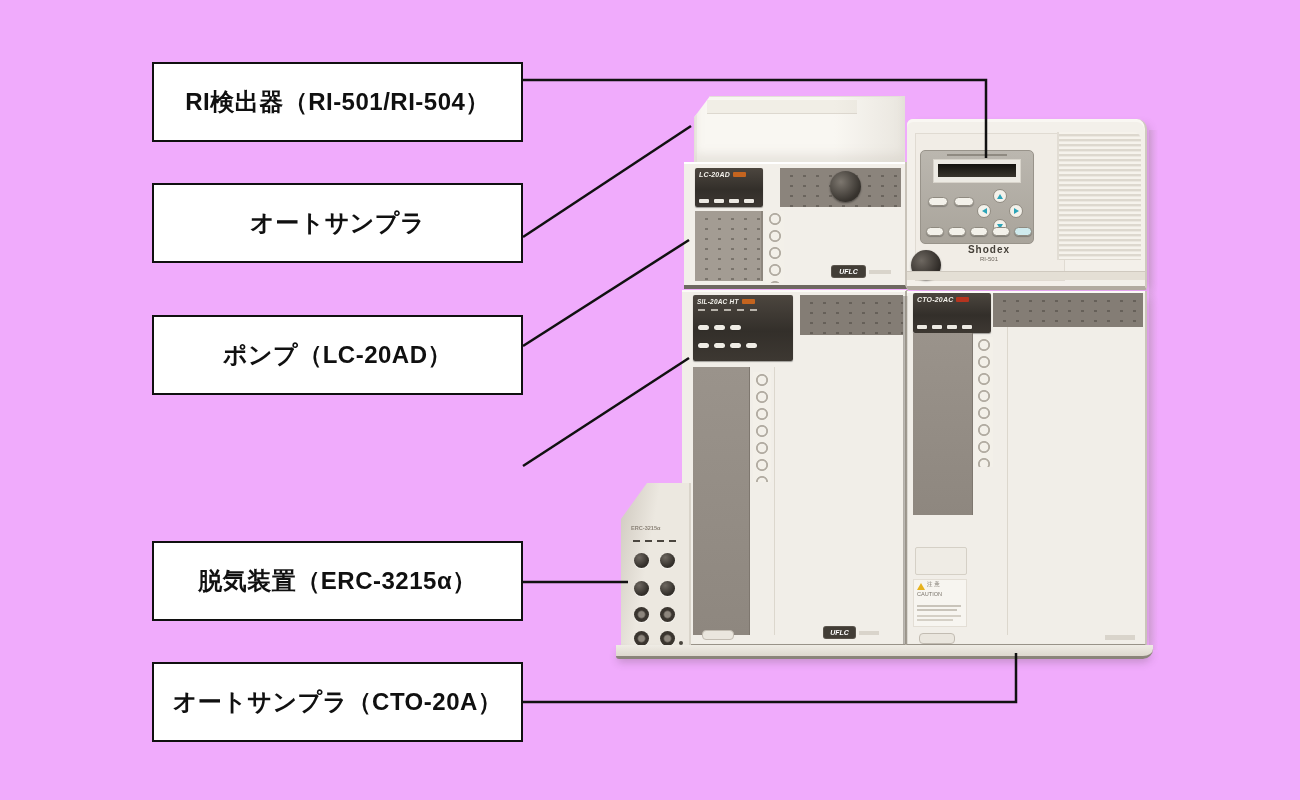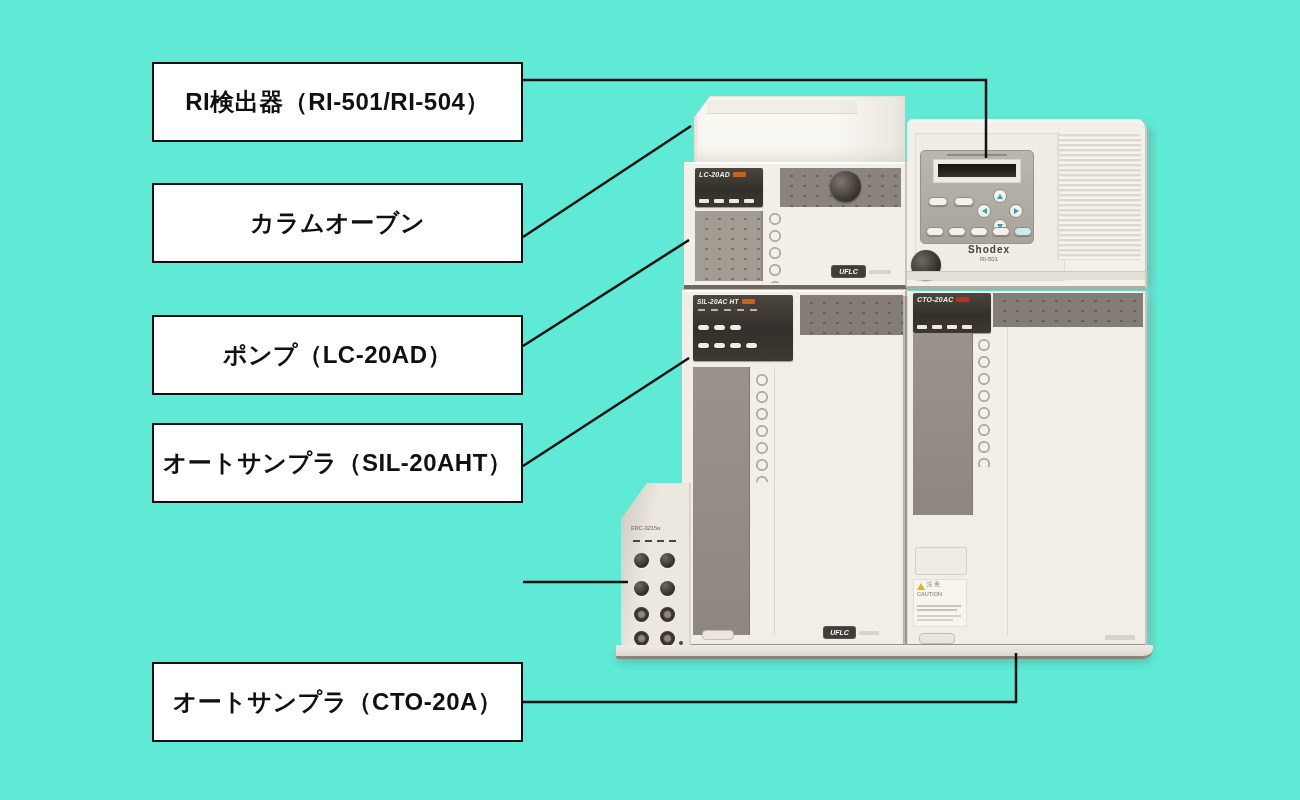--- a/index.html
+++ b/index.html
@@ -1,16 +1,16 @@
 <!DOCTYPE html>
 <html><head>
 <meta charset="utf-8">
 <style>
   html,body{margin:0;padding:0;background:#ffffff;}
-  .canvas{position:relative;width:1300px;height:800px;background:#5eead4;overflow:hidden;
+  .canvas{position:relative;width:1300px;height:800px;background:#f0abfc;overflow:hidden;
           font-family:"Liberation Sans","DejaVu Sans",sans-serif;}
   
   .label-box{position:absolute;left:152px;width:367px;height:76px;border:2px solid #101010;
              background:#ffffff;display:flex;align-items:center;justify-content:center;
              font-size:24px;font-weight:600;color:#101010;z-index:6;letter-spacing:0.5px;}
   
   .connectors{position:absolute;left:0;top:0;width:1300px;height:800px;z-index:5;pointer-events:none;}
   
   .unit{position:absolute;box-sizing:border-box;}
   .dots{background-image:radial-gradient(rgba(58,53,47,.40) 1.3px,rgba(0,0,0,0) 1.9px);
@@ -51,27 +51,27 @@
 </style>
 </head>
 <body>
 
 <div class="canvas">
 
   <div class="label-box" style="top:62px">
       <span>RI検出器（RI-501/RI-504）</span>
     </div>
   <div class="label-box" style="top:183px">
-      <span>カラムオーブン</span>
+      <span>オートサンプラ</span>
     </div>
   <div class="label-box" style="top:315px">
       <span>ポンプ（LC-20AD）</span>
     </div>
-  <div class="label-box" style="top:423px">
-      <span>オートサンプラ（SIL-20AHT）</span>
+  <div class="label-box" style="top:541px">
+      <span>脱気装置（ERC-3215α）</span>
     </div>
   <div class="label-box" style="top:662px">
       <span>オートサンプラ（CTO-20A）</span>
     </div>
 
   <div class="unit" style="left:694px;top:96px;width:211px;height:67px;background:#f9f7f2;
               border:1px solid #e4e0d8;box-shadow:inset 0 -8px 10px rgba(190,184,172,.28), inset 2px 0 0 #efece6;
               clip-path:polygon(0 32%,16px 0,100% 0,100% 100%,0 100%);">
     <div style="position:absolute;left:12px;top:3px;width:150px;height:13px;background:#f1eee6;border-bottom:1px solid #ddd8cf;"></div>
     <div style="position:absolute;right:0;top:0;width:70px;height:100%;background:linear-gradient(90deg,rgba(0,0,0,0),rgba(205,199,188,.35));"></div>

